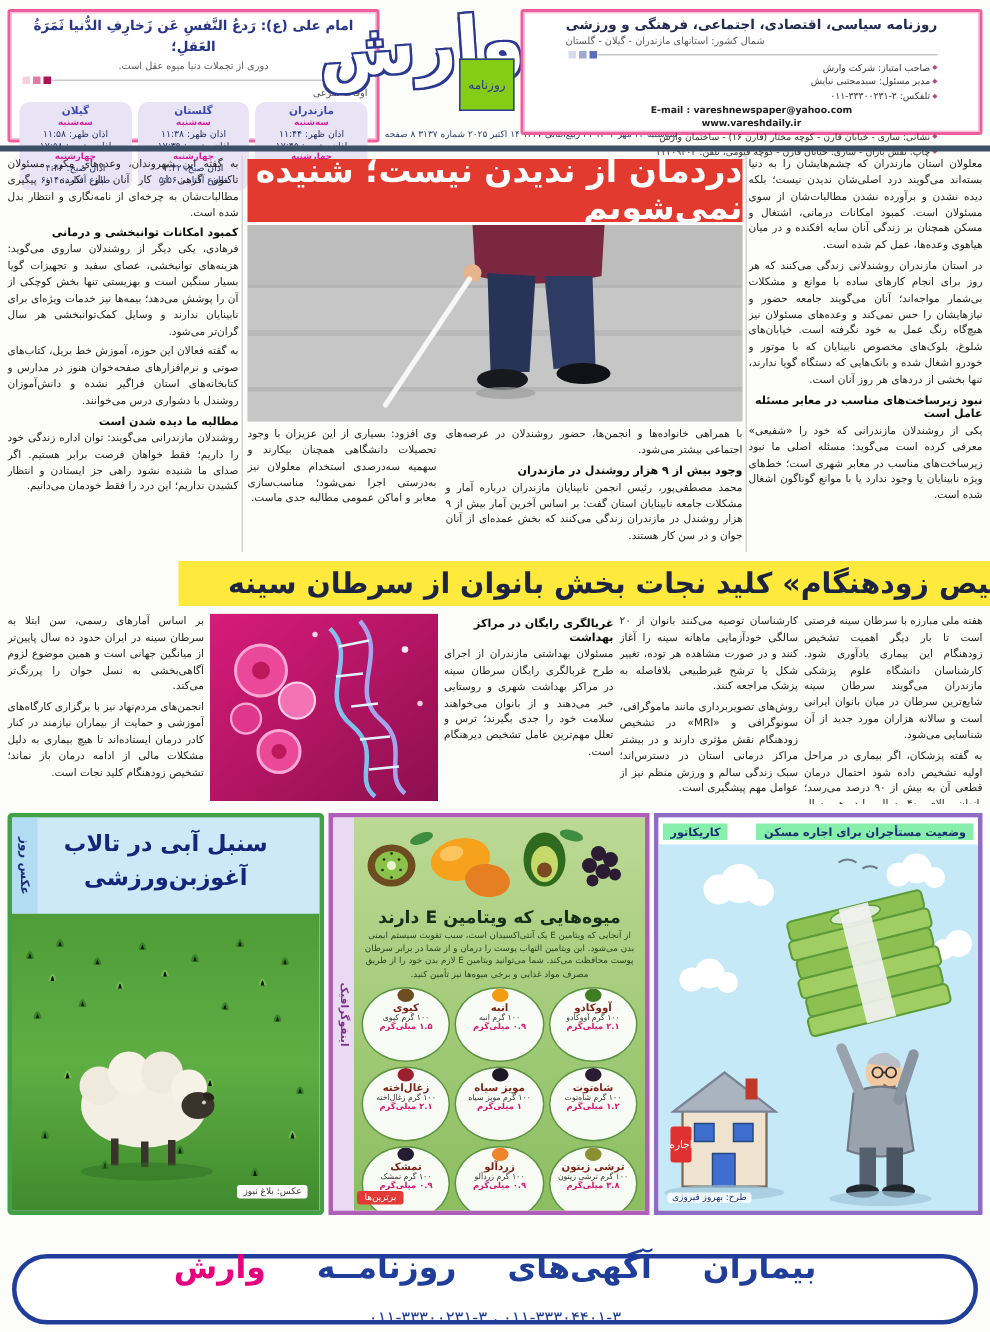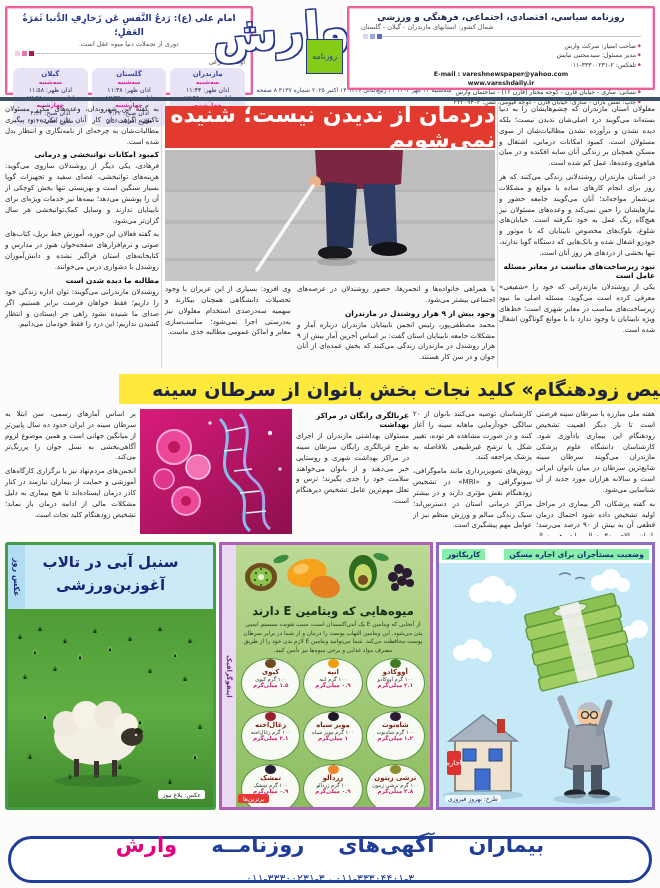--- a/index.html
+++ b/index.html
@@ -3,21 +3,21 @@
 <meta charset="utf-8">
 <style>
   * { margin:0; padding:0; box-sizing:border-box; }
   html,body { background:#e9e9e9; }
   body { font-family:"DejaVu Sans", sans-serif; }
   #page { position:relative; width:660px; height:888px; margin:0 auto; background:#fcfcfa; direction:rtl; overflow:hidden; }
 
   
   .pinkbox { position:absolute; background:#fff; border:2px solid #ef5f9a; box-shadow:0 0 0 1px #f8c3da inset; border-radius:2px; }
   #quote-box { left:5px; top:6px; width:248px; height:89px; padding:4px 6px 2px; }
-  #info-box  { left:347px; top:6px; width:308px; height:84px; padding:4px 12px 2px; }
+  #info-box  { left:347px; top:6px; width:308px; height:84px; padding:4px 28px 2px; }
   .hadith { font-size:9px; font-weight:bold; color:#26348b; text-align:center; line-height:1.5; }
   .hadith-tr { font-size:6.5px; color:#555; text-align:center; margin-top:1px; }
   .divider { display:flex; align-items:center; margin:3px 0 2px; }
   .divider .line { flex:1; height:1px; background:#c9c9c9; }
   .sq { width:5px; height:5px; margin-left:2px; display:inline-block; }
   .sq1{background:#5c6bc0;} .sq2{background:#9fa8da;} .sq3{background:#d7dbef;}
   .sqp1{background:#ad1457;} .sqp2{background:#e57aa8;} .sqp3{background:#f6cfdf;}
   .prayer-title { font-size:6.5px; color:#555; margin-bottom:2px; }
   #prayer-regions { display:flex; gap:4px; }
   .region { flex:1; background:#e9e3f6; border-radius:7px; padding:2px 2px 3px; text-align:center; }

